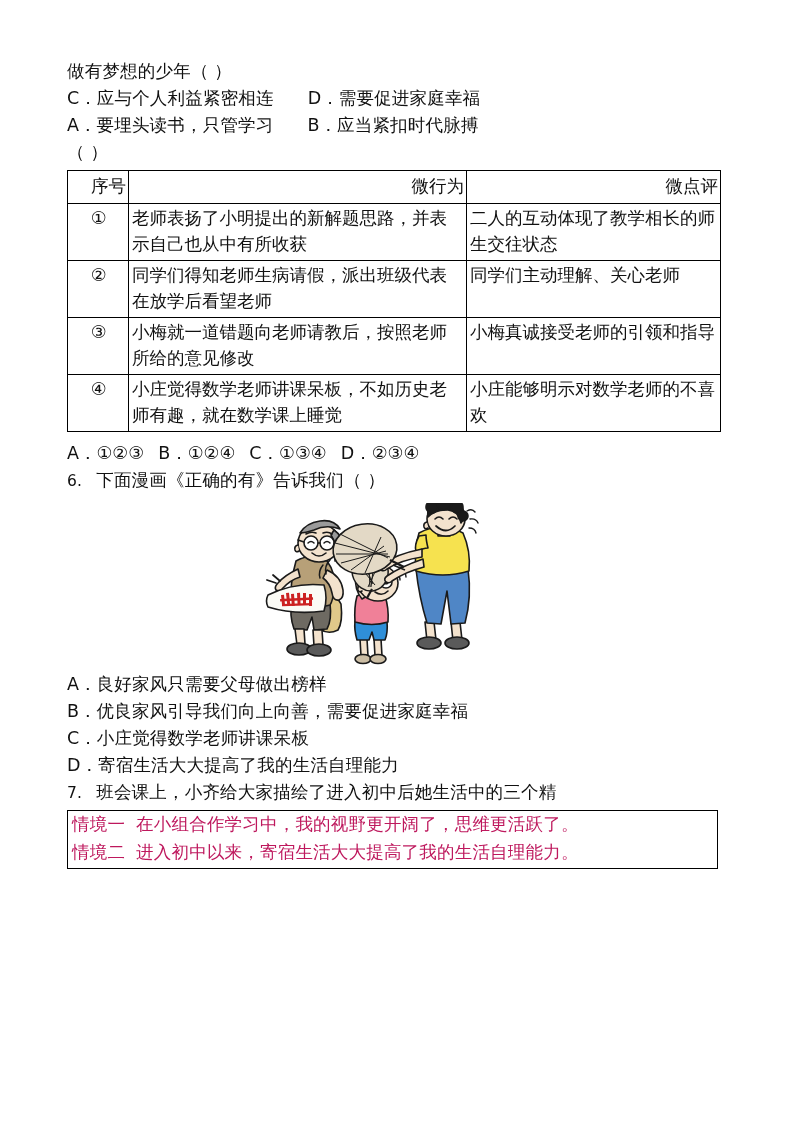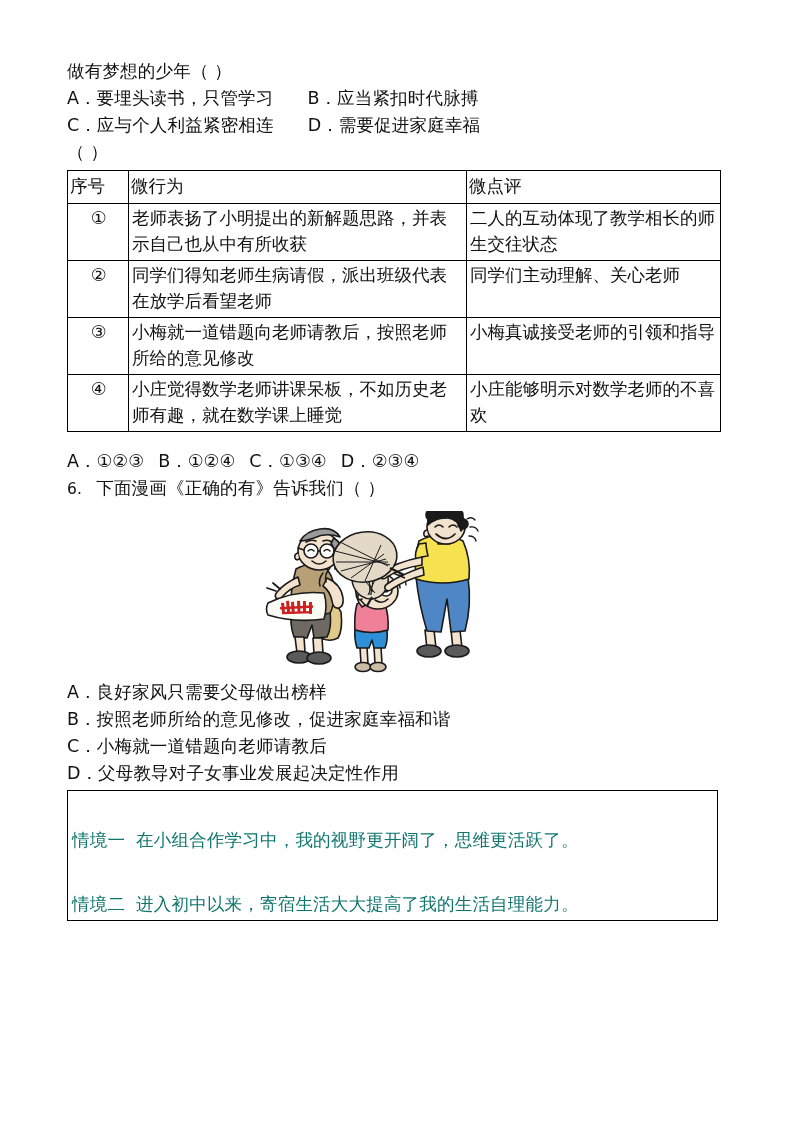--- a/index.html
+++ b/index.html
@@ -41,42 +41,41 @@
   .gap-sm { display: inline-block; width: 34px; }
   .gap-xs { display: inline-block; width: 14px; }
   .qnum {
     font-size: 15.5px;
     font-family: "DejaVu Sans", "Liberation Sans", sans-serif;
   }
   .wrapline {
     font-size: 17.5px;
     line-height: 27px;
     letter-spacing: 0.2px;
-    color: #0f766e;
-    margin-top: 36px;
+    color: #be185d;
   }
 
   
   table.q5 {
     border-collapse: collapse;
     width: 653px;
     margin-top: 4px;
     table-layout: fixed;
   }
   table.q5 td, table.q5 th {
     border: 1.3px solid #000;
     padding: 1px 2px 3px 3px;
     vertical-align: top;
     font-size: 17.5px;
     line-height: 26px;
     font-weight: normal;
     color: #111;
   }
   table.q5 th {
-    text-align: left;
+    text-align: right;
     vertical-align: middle;
     padding: 2px 2px 4px 2px;
   }
   td.idx {
     text-align: center;
     vertical-align: middle;
     font-size: 16px;
   }
   col.c1 { width: 61px; }
   col.c2 { width: 338px; }
@@ -111,24 +110,24 @@
 </style>
 </head>
 <body>
 
 <div class="page">
   <div class="content">
 
     <div class="line">做有梦想的少年（    ）</div>
 
     <div class="line">
+      <span class="opt-label">C．</span><span>应与个人利益紧密相连</span><span class="gap-sm"></span><span class="opt-label">D．</span><span>需要促进家庭幸福</span>
+    </div>
+    <div class="line">
       <span class="opt-label">A．</span><span>要埋头读书，只管学习</span><span class="gap-sm"></span><span class="opt-label">B．</span><span>应当紧扣时代脉搏</span>
-    </div>
-    <div class="line">
-      <span class="opt-label">C．</span><span>应与个人利益紧密相连</span><span class="gap-sm"></span><span class="opt-label">D．</span><span>需要促进家庭幸福</span>
     </div>
 
     <div class="line">（    ）</div>
 
     <table class="q5">
       <colgroup>
           <col class="c1">
           <col class="c2">
           <col class="c3">
         </colgroup>
@@ -156,21 +155,21 @@
           <td>小梅真诚接受老师的引领和指导</td>
         </tr>
         <tr>
           <td class="idx">④</td>
           <td>小庄觉得数学老师讲课呆板，不如历史老师有趣，就在数学课上睡觉</td>
           <td>小庄能够明示对数学老师的不喜欢</td>
         </tr>
       </tbody>
     </table>
 
-    <div class="line" style="margin-top:16px;">
+    <div class="line" style="margin-top:8px;">
       <span class="opt-label">A．</span><span>①②③</span><span class="gap-xs"></span><span class="opt-label">B．</span><span>①②④</span><span class="gap-xs"></span><span class="opt-label">C．</span><span>①③④</span><span class="gap-xs"></span><span class="opt-label">D．</span><span>②③④</span>
     </div>
 
     <div class="line">
       <span class="qnum">6.</span><span class="gap-xs"></span><span>下面漫画《正确的有》告诉我们（    ）</span>
     </div>
 
     <div class="cartoon-wrap">
       <svg class="cartoon" viewBox="0 0 228 165">
         <g stroke="#1a1a1a" stroke-width="1.6" stroke-linejoin="round" stroke-linecap="round" fill="none">
@@ -324,29 +323,32 @@
           <path d="M68 57 q-6 6 -4 14"></path>
           <path d="M61 62 q-5 6 -3 13"></path>
         </g>
       </svg>
     </div>
 
     <div class="line">
       <span class="opt-label">A．</span><span>良好家风只需要父母做出榜样</span>
     </div>
     <div class="line">
-      <span class="opt-label">B．</span><span>按照老师所给的意见修改，促进家庭幸福和谐</span>
-    </div>
-    <div class="line">
-      <span class="opt-label">C．</span><span>小梅就一道错题向老师请教后</span>
-    </div>
-    <div class="line">
-      <span class="opt-label">D．</span><span>父母教导对子女事业发展起决定性作用</span>
-    </div>
-
+      <span class="opt-label">B．</span><span>优良家风引导我们向上向善，需要促进家庭幸福</span>
+    </div>
+    <div class="line">
+      <span class="opt-label">C．</span><span>小庄觉得数学老师讲课呆板</span>
+    </div>
+    <div class="line">
+      <span class="opt-label">D．</span><span>寄宿生活大大提高了我的生活自理能力</span>
+    </div>
+
+    <div class="line">
+      <span class="qnum">7.</span><span class="gap-xs"></span><span>班会课上，小齐给大家描绘了进入初中后她生活中的三个精</span>
+    </div>
 
     <div class="sitbox">
       <div class="wrapline">
         <span>情境一</span><span class="sp"></span><span>在小组合作学习中，我的视野更开阔了，思维更活跃了。</span>
       </div>
       <div class="wrapline">
         <span>情境二</span><span class="sp"></span><span>进入初中以来，寄宿生活大大提高了我的生活自理能力。</span>
       </div>
     </div>
 

